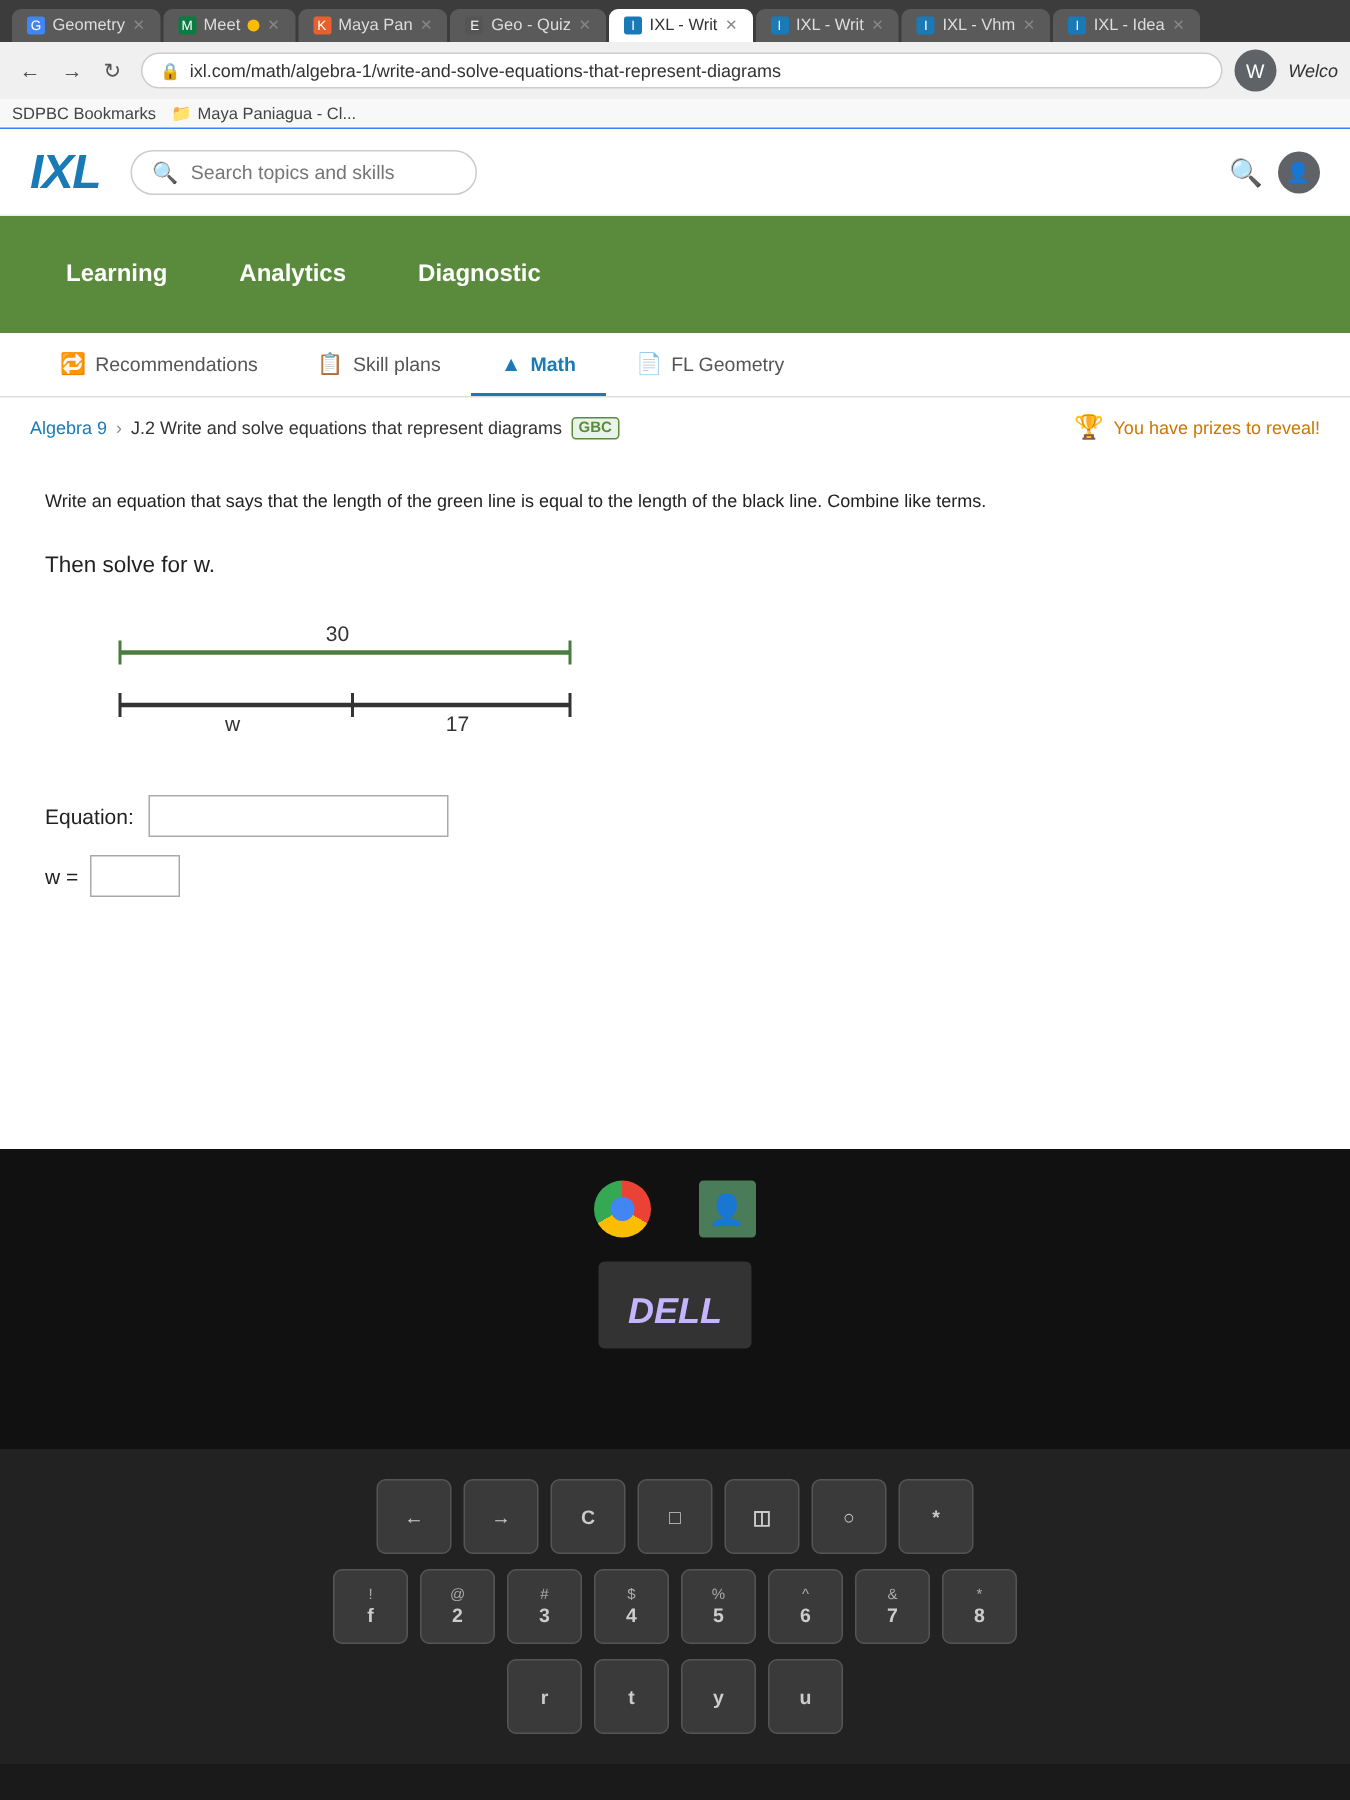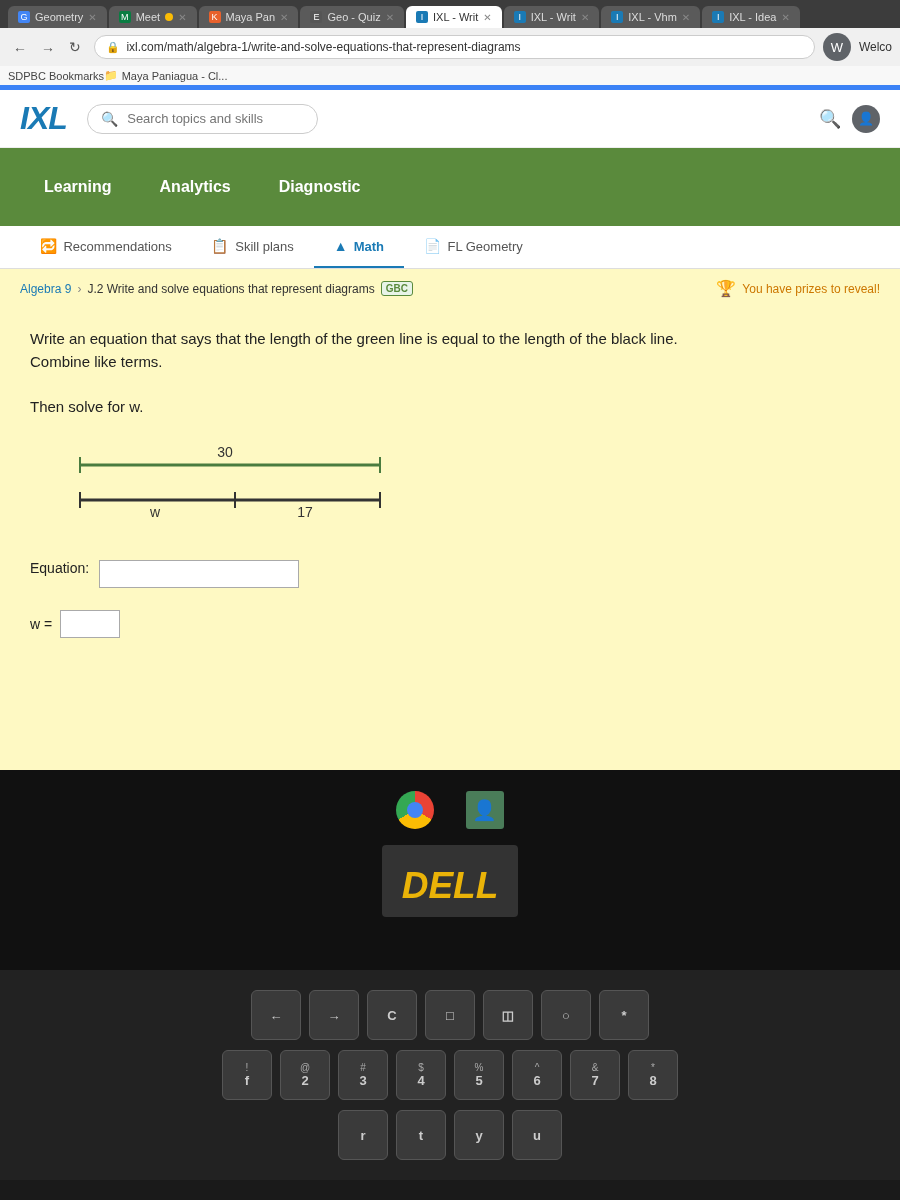--- a/index.html
+++ b/index.html
@@ -101,42 +101,44 @@
       color: white;
       font-size: 13px;
       display: flex;
       align-items: center;
       justify-content: center;
       cursor: pointer;
     }
     .welcome-text {
       font-size: 12px;
       color: #333;
+      font-style: italic;
     }
 
     .bookmarks-bar {
       background: #f8f8f8;
       padding: 3px 8px;
       font-size: 11px;
       color: #555;
       display: flex;
       align-items: flex-end;
-      border-bottom: 5px solid #3b82f6;
+      gap: 10px;
+      border-bottom: 1px solid #3b82f6;
     }
     .bookmark-item {
       display: flex;
       align-items: center;
       gap: 4px;
       cursor: pointer;
       color: #444;
     }
 
     
     .ixl-container {
-      background: #fef9c3;
+      background: #ffffff;
       min-height: 680px;
     }
 
     
     .ixl-header {
       background: white;
       padding: 10px 20px;
       display: flex;
       align-items: center;
       justify-content: space-between;
@@ -252,21 +254,21 @@
       cursor: pointer;
     }
     .trophy-icon { font-size: 16px; }
 
     
     .content-area {
       padding: 20px 40px 20px 30px;
     }
 
     .question-text {
-      font-size: 15px;
+      font-size: 12px;
       color: #222;
       line-height: 1.5;
       margin-bottom: 25px;
       max-width: 700px;
     }
 
     .solve-text {
       font-size: 15px;
       color: #222;
       margin-bottom: 20px;
@@ -278,23 +280,23 @@
       position: relative;
     }
 
     .diagram-svg {
       display: block;
     }
 
     
     .equation-row {
       display: flex;
-      align-items: flex-start;
+      align-items: center;
       gap: 10px;
-      margin-bottom: 22px;
+      margin-bottom: 12px;
     }
     .equation-label {
       font-size: 14px;
       color: #222;
       font-weight: normal;
     }
     .equation-input {
       border: 1px solid #aaa;
       padding: 5px 8px;
       font-size: 14px;
@@ -330,22 +332,22 @@
     .profile-taskbar {
       background: #4a7c59;
       border-radius: 3px;
       width: 38px;
       height: 38px;
       display: flex;
       align-items: center;
       justify-content: center;
     }
     .dell-logo {
-      color: #eab308;
-      font-size: 37px;
+      color: #c4b5fd;
+      font-size: 24px;
       font-weight: 900;
       font-style: italic;
       margin-top: 10px;
     }
     .dell-container {
       display: flex;
       flex-direction: column;
       align-items: center;
       justify-content: center;
       background: #333;

